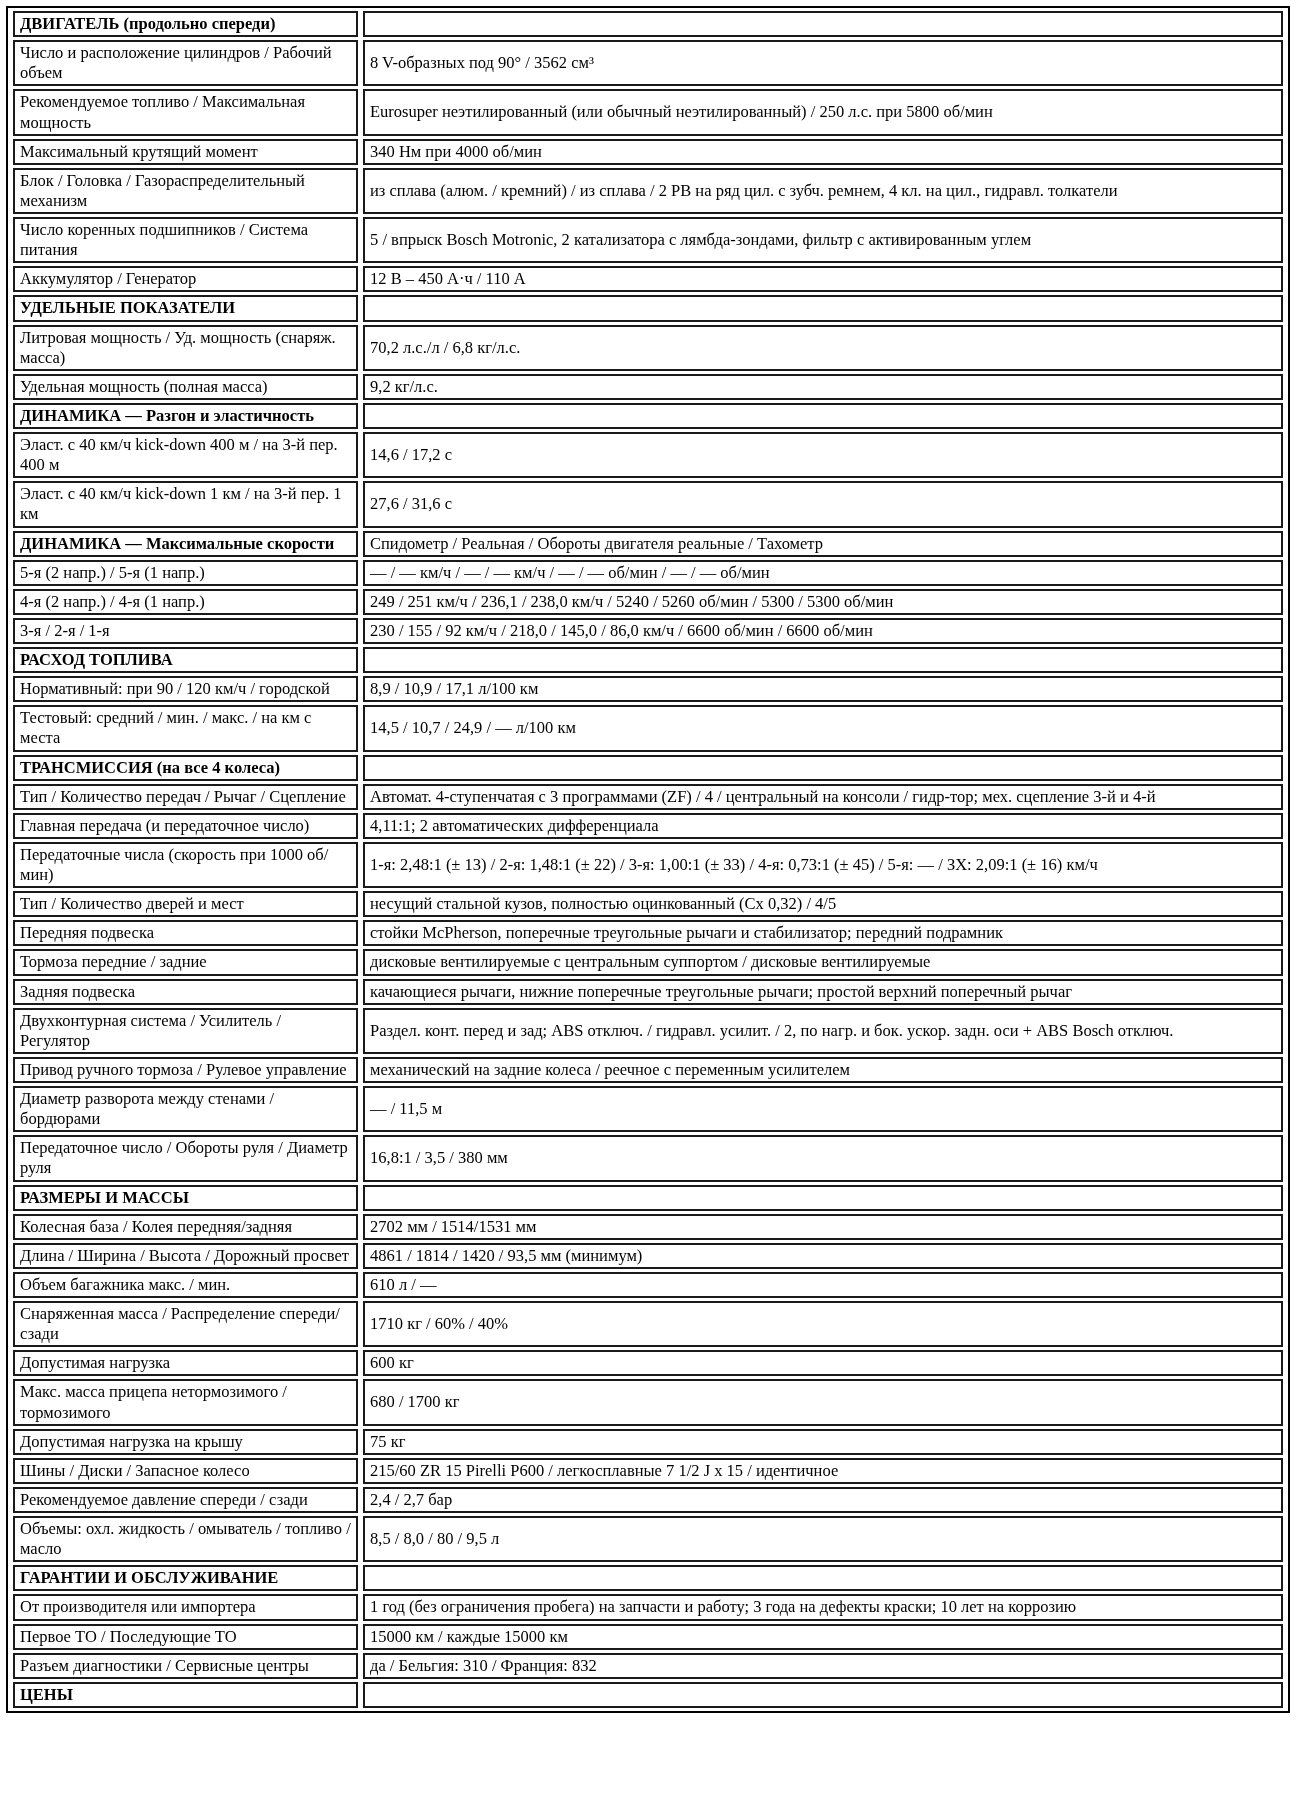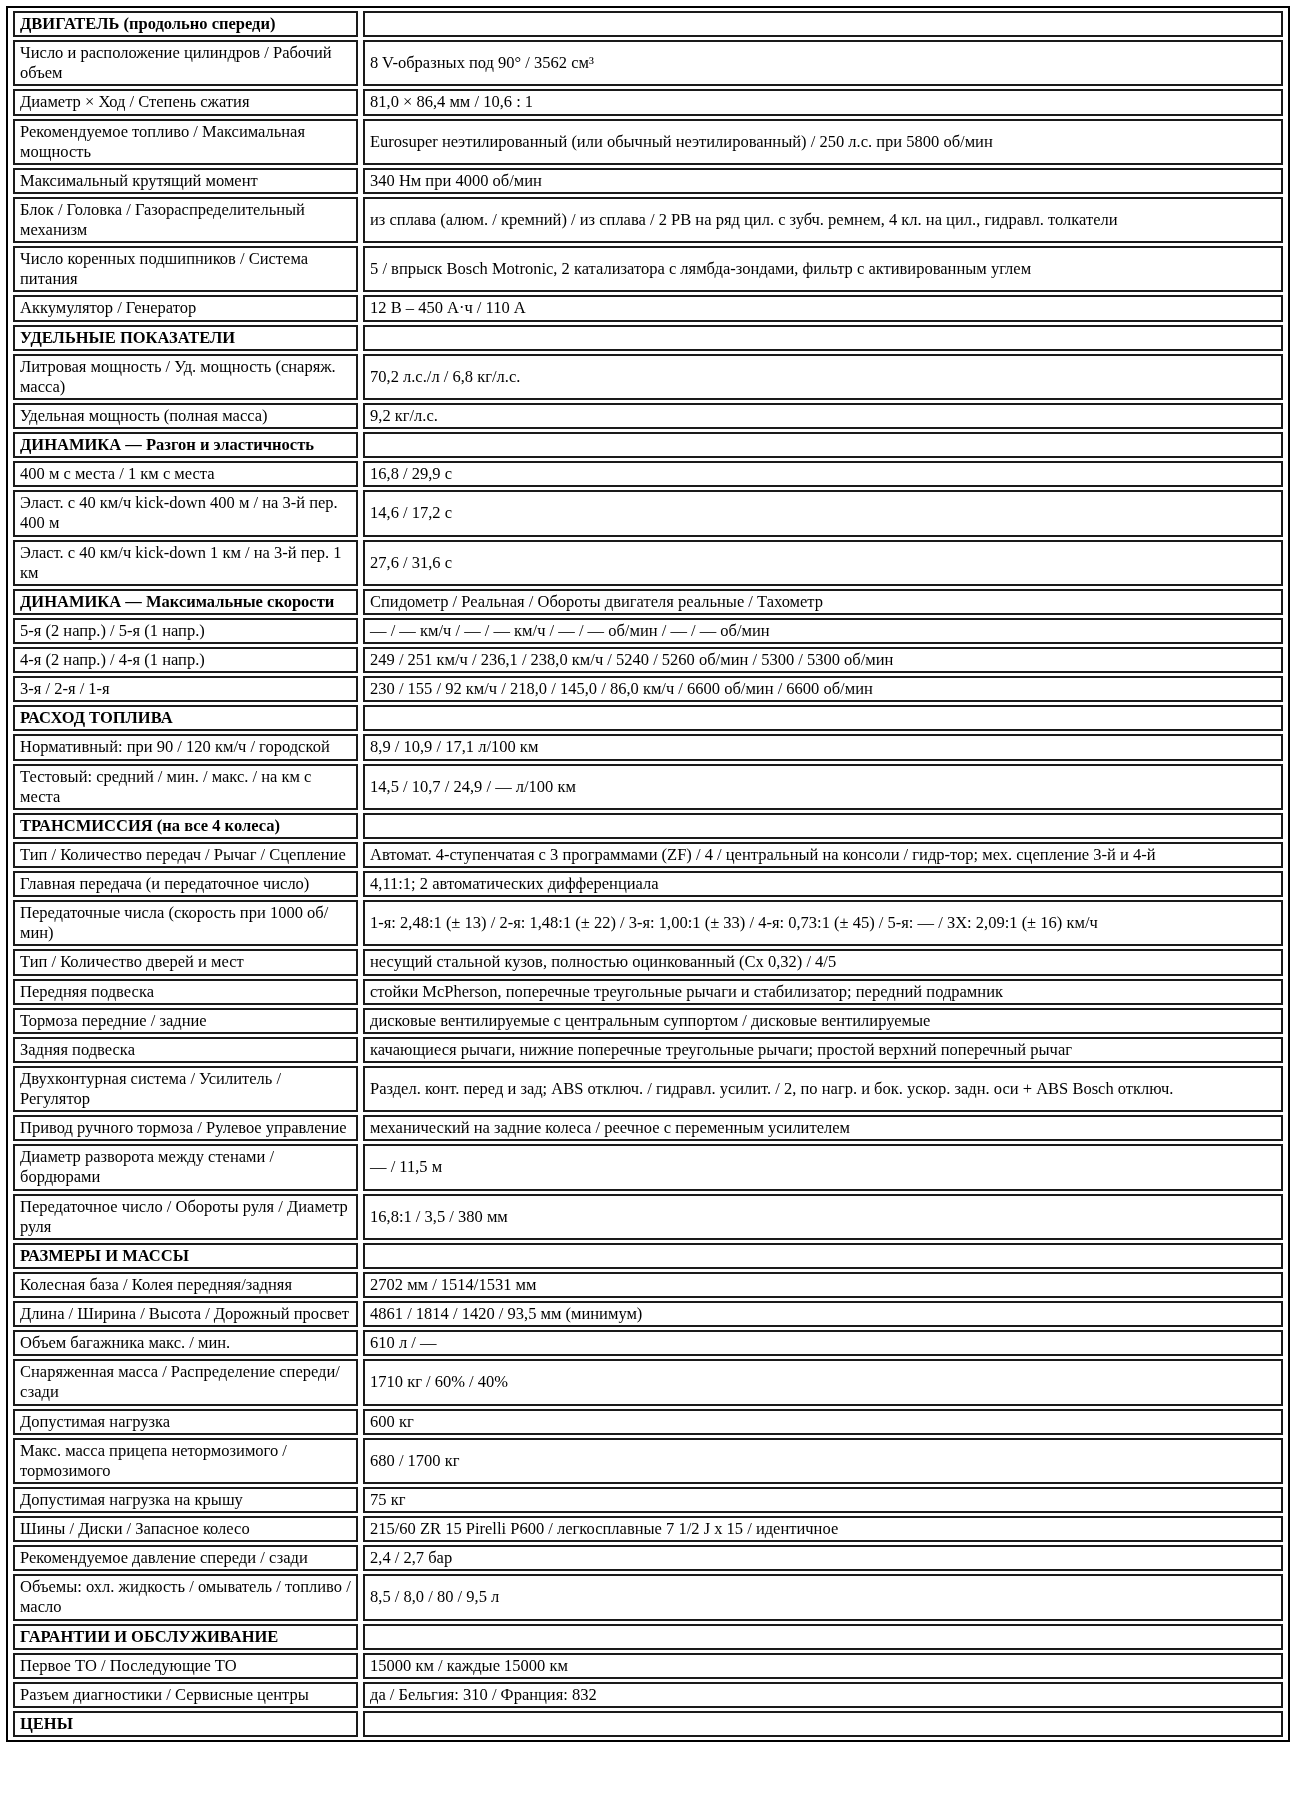--- a/index.html
+++ b/index.html
@@ -54,24 +54,20 @@
     <tbody>
         <tr>
     <td class="label section">ДВИГАТЕЛЬ (продольно спереди)</td>
     <td class="value empty"></td>
   </tr>
         <tr>
     <td class="label">Число и расположение цилиндров / Рабочий объем</td>
     <td class="value">8 V-образных под 90° / 3562 см³</td>
   </tr>
         <tr>
-    <td class="label">Диаметр × Ход / Степень сжатия</td>
-    <td class="value">81,0 × 86,4 мм / 10,6 : 1</td>
-  </tr>
-        <tr>
     <td class="label">Рекомендуемое топливо / Максимальная мощность</td>
     <td class="value">Eurosuper неэтилированный (или обычный неэтилированный) / 250 л.с. при 5800 об/мин</td>
   </tr>
         <tr>
     <td class="label">Максимальный крутящий момент</td>
     <td class="value">340 Нм при 4000 об/мин</td>
   </tr>
         <tr>
     <td class="label">Блок / Головка / Газораспределительный механизм</td>
     <td class="value">из сплава (алюм. / кремний) / из сплава / 2 РВ на ряд цил. с зубч. ремнем, 4 кл. на цил., гидравл. толкатели</td>
@@ -94,24 +90,20 @@
   </tr>
         <tr>
     <td class="label">Удельная мощность (полная масса)</td>
     <td class="value">9,2 кг/л.с.</td>
   </tr>
         <tr>
     <td class="label section">ДИНАМИКА — Разгон и эластичность</td>
     <td class="value empty"></td>
   </tr>
         <tr>
-    <td class="label">400 м с места / 1 км с места</td>
-    <td class="value">16,8 / 29,9 с</td>
-  </tr>
-        <tr>
     <td class="label">Эласт. с 40 км/ч kick-down 400 м / на 3-й пер. 400 м</td>
     <td class="value">14,6 / 17,2 с</td>
   </tr>
         <tr>
     <td class="label">Эласт. с 40 км/ч kick-down 1 км / на 3-й пер. 1 км</td>
     <td class="value">27,6 / 31,6 с</td>
   </tr>
         <tr>
     <td class="label section">ДИНАМИКА — Максимальные скорости</td>
     <td class="value">Спидометр / Реальная / Обороты двигателя реальные / Тахометр</td>
@@ -228,20 +220,24 @@
     <td class="label">Рекомендуемое давление спереди / сзади</td>
     <td class="value">2,4 / 2,7 бар</td>
   </tr>
         <tr>
     <td class="label">Объемы: охл. жидкость / омыватель / топливо / масло</td>
     <td class="value">8,5 / 8,0 / 80 / 9,5 л</td>
   </tr>
         <tr>
     <td class="label section">ГАРАНТИИ И ОБСЛУЖИВАНИЕ</td>
     <td class="value empty"></td>
+  </tr>
+        <tr>
+    <td class="label">От производителя или импортера</td>
+    <td class="value">1 год (без ограничения пробега) на запчасти и работу; 3 года на дефекты краски; 10 лет на коррозию</td>
   </tr>
         <tr>
     <td class="label">Первое ТО / Последующие ТО</td>
     <td class="value">15000 км / каждые 15000 км</td>
   </tr>
         <tr>
     <td class="label">Разъем диагностики / Сервисные центры</td>
     <td class="value">да / Бельгия: 310 / Франция: 832</td>
   </tr>
         <tr>

